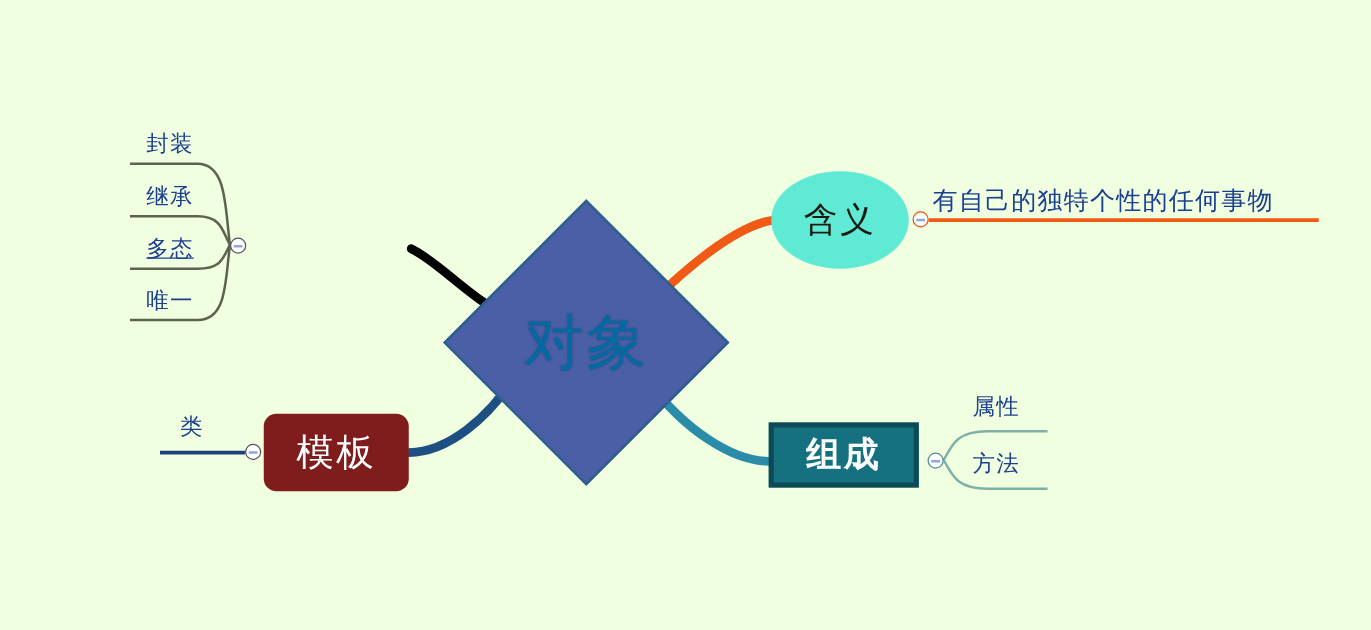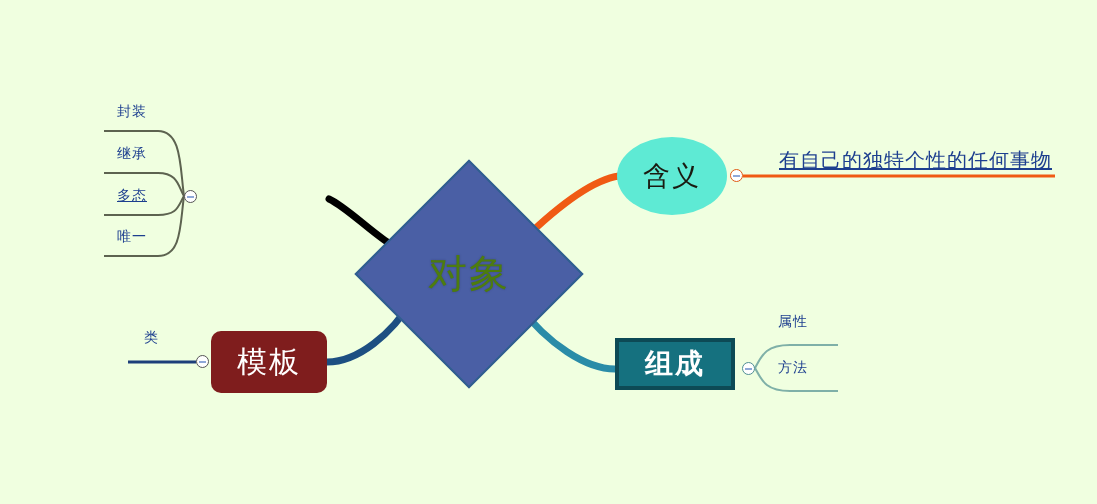--- a/index.html
+++ b/index.html
@@ -48,22 +48,22 @@
     top: 0;
     width: 162px;
     height: 162px;
     background: #4a5fa5;
     border: 2px solid #2f5f8f;
     transform: rotate(45deg);
     box-sizing: border-box;
   }
   .node-root .node-text {
     position: relative;
-    color: #4d7c0f;
-    font-size: 39px;
+    color: #0369a1;
+    font-size: 48px;
     letter-spacing: 2px;
     text-shadow: 0 0 2px rgba(40,40,90,0.45);
   }
 
   
   .node-tedian {
     left: 203px;
     top: 163px;
     width: 126px;
     height: 68px;
@@ -119,21 +119,21 @@
     color: #ffffff;
     font-size: 28px;
     font-weight: bold;
     letter-spacing: 2px;
   }
 
   
   .leaf {
     position: absolute;
     color: #1d3f8f;
-    font-size: 14px;
+    font-size: 18px;
     letter-spacing: 1px;
     white-space: nowrap;
   }
   .leaf-wide {
     font-size: 20px;
   }
 
   
   .toggle {
     position: absolute;
@@ -196,21 +196,21 @@
   <span class="leaf" style="left:117px; top:145px;">继承</span>
   <span class="leaf" style="left:117px; top:187px;text-decoration:underline;">多态</span>
   <span class="leaf" style="left:117px; top:228px;">唯一</span>
 
   <div class="node node-hanyi">
     <span class="node-text">含义</span>
   </div>
   <div class="toggle toggle-hanyi">
     <span class="minus"></span>
   </div>
-  <span class="leaf leaf-wide" style="left:779px; top:147px;text-decoration:underline;">有自己的独特个性的任何事物</span>
+  <span class="leaf leaf-wide" style="left:746px; top:147px;">有自己的独特个性的任何事物</span>
 
   <div class="node node-muban">
     <span class="node-text">模板</span>
   </div>
   <div class="toggle toggle-muban">
     <span class="minus"></span>
   </div>
   <span class="leaf" style="left:144px; top:329px;">类</span>
 
   <div class="node node-zucheng">

